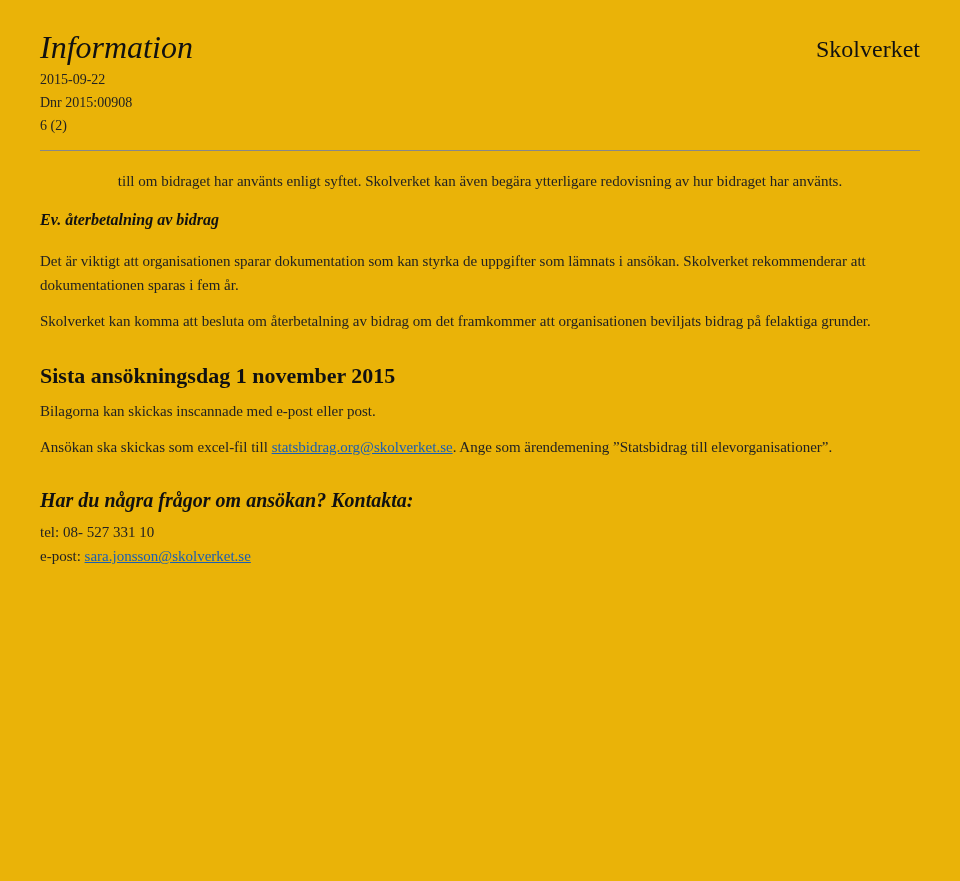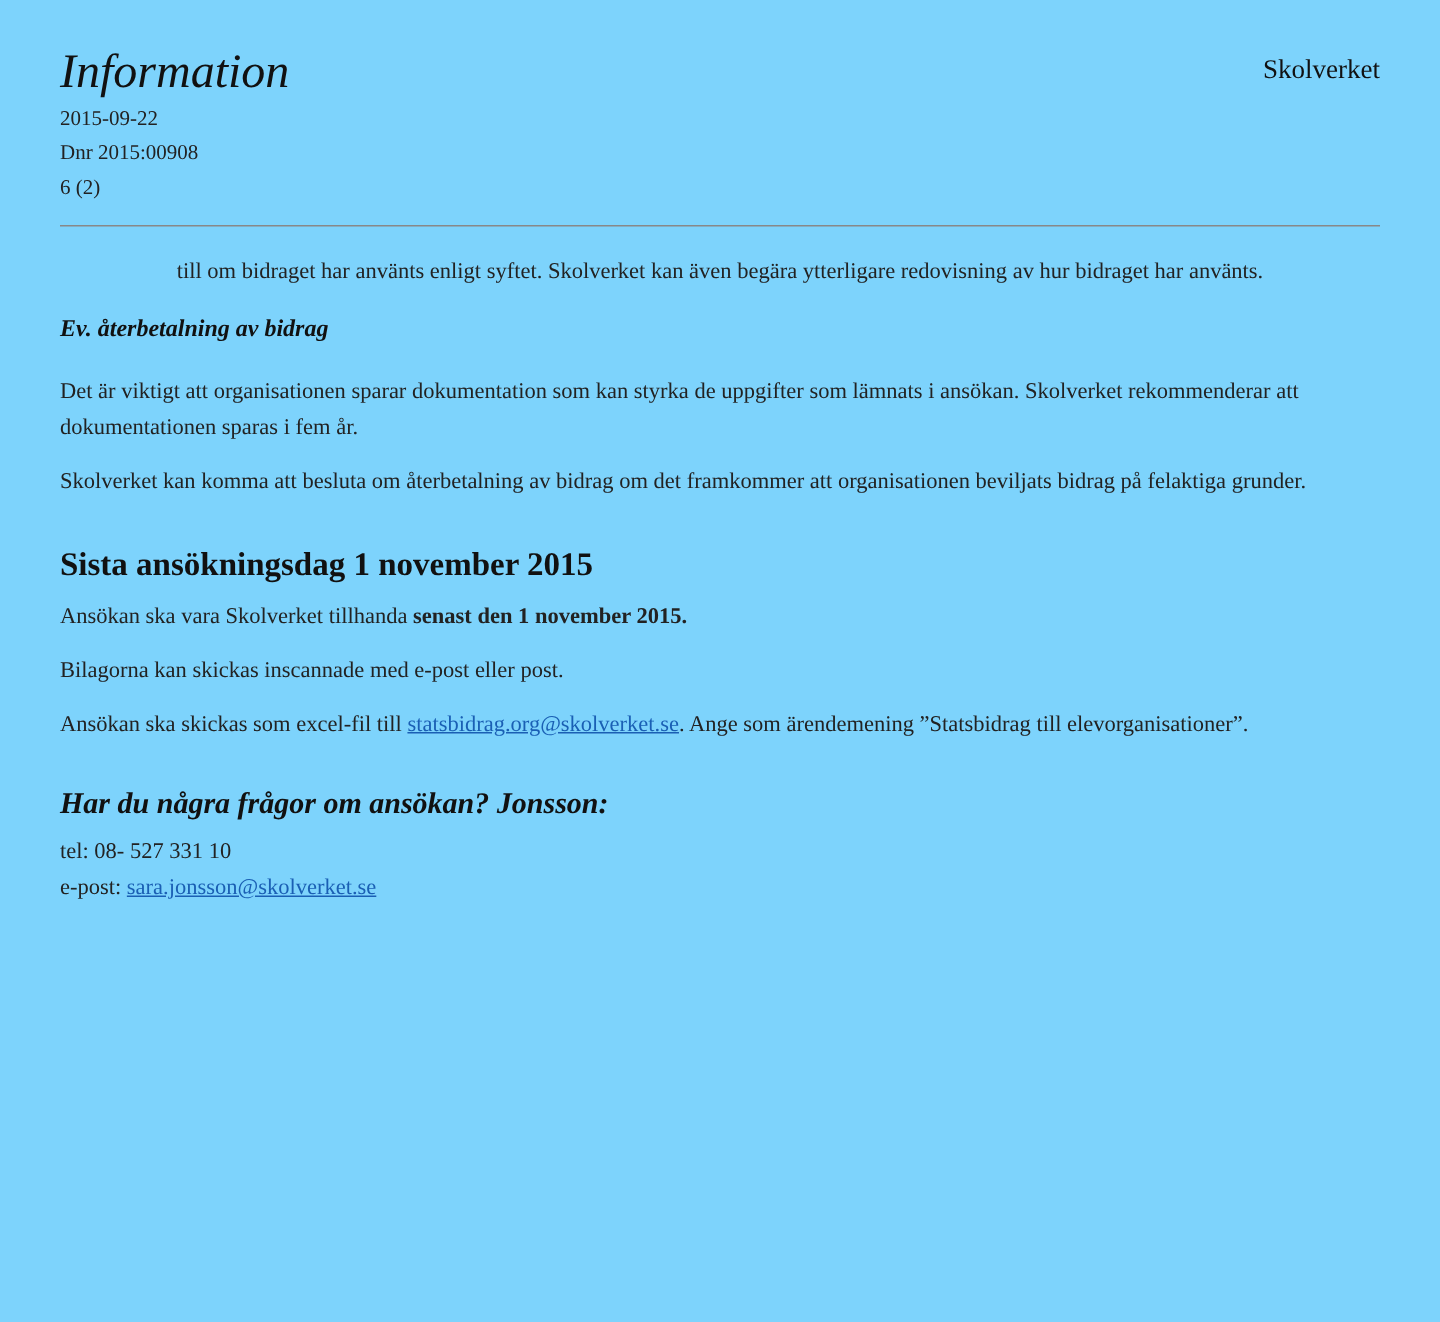--- a/index.html
+++ b/index.html
@@ -14,42 +14,42 @@
       font-size: 15px;
       color: #222222;
       width: 960px;
       min-height: 881px;
       padding: 0;
     }
 
     .page {
       width: 960px;
       min-height: 881px;
-      background: #7dd3fc;
+      background: #eab308;
       padding: 30px 40px 22px 40px;
       position: relative;
     }
 
     .header {
       display: flex;
       justify-content: space-between;
       align-items: flex-start;
       margin-bottom: 4px;
     }
 
     .header-title {
       font-size: 32px;
       font-weight: normal;
       font-style: italic;
       color: #111;
       line-height: 1.1;
     }
 
     .header-logo {
-      font-size: 18px;
+      font-size: 24px;
       font-weight: normal;
       color: #111;
       text-align: left;
       padding-top: 6px;
     }
 
     .meta-info {
       font-size: 14px;
       color: #222;
       margin-bottom: 2px;
@@ -134,31 +134,28 @@
   <hr class="divider">
 
   <p class="intro-text">till om bidraget har använts enligt syftet. Skolverket kan även begära ytterligare redovisning av hur bidraget har använts.</p>
 
   <h2 class="section-heading">Ev. återbetalning av bidrag</h2>
   <p class="body-text">Det är viktigt att organisationen sparar dokumentation som kan styrka de uppgifter som lämnats i ansökan. Skolverket rekommenderar att dokumentationen sparas i fem år.</p>
   <p class="body-text">Skolverket kan komma att besluta om återbetalning av bidrag om det framkommer att organisationen beviljats bidrag på felaktiga grunder.</p>
 
   <h2 class="big-section-heading">Sista ansökningsdag 1 november 2015</h2>
 
-  <p class="body-text">
-    <span>Ansökan ska vara Skolverket tillhanda </span><span class="bold">senast den 1 november 2015.</span>
-  </p>
 
   <p class="body-text">Bilagorna kan skickas inscannade med e-post eller post.</p>
 
   <p class="body-text">
     <span>Ansökan ska skickas som excel-fil till </span><a href="mailto:statsbidrag.org@skolverket.se">statsbidrag.org@skolverket.se</a><span>. Ange som ärendemening ”Statsbidrag till elevorganisationer”.</span>
   </p>
 
-  <h2 class="contact-section-heading">Har du några frågor om ansökan? Jonsson:</h2>
+  <h2 class="contact-section-heading">Har du några frågor om ansökan? Kontakta:</h2>
 
   <div class="contact-text">
     <div>tel: 08- 527 331 10</div>
     <div>
       <span>e-post: </span><a href="mailto:sara.jonsson@skolverket.se">sara.jonsson@skolverket.se</a>
     </div>
   </div>
 
 </div>
 

